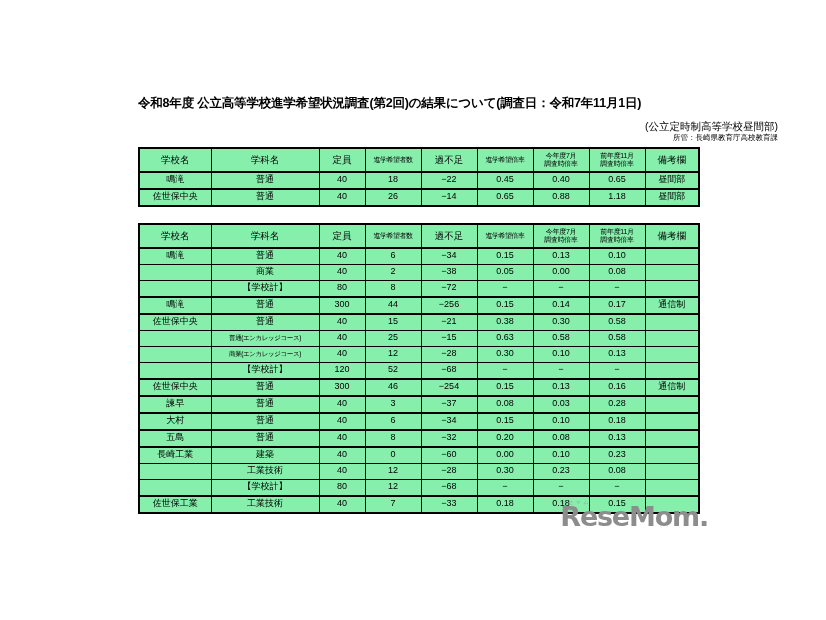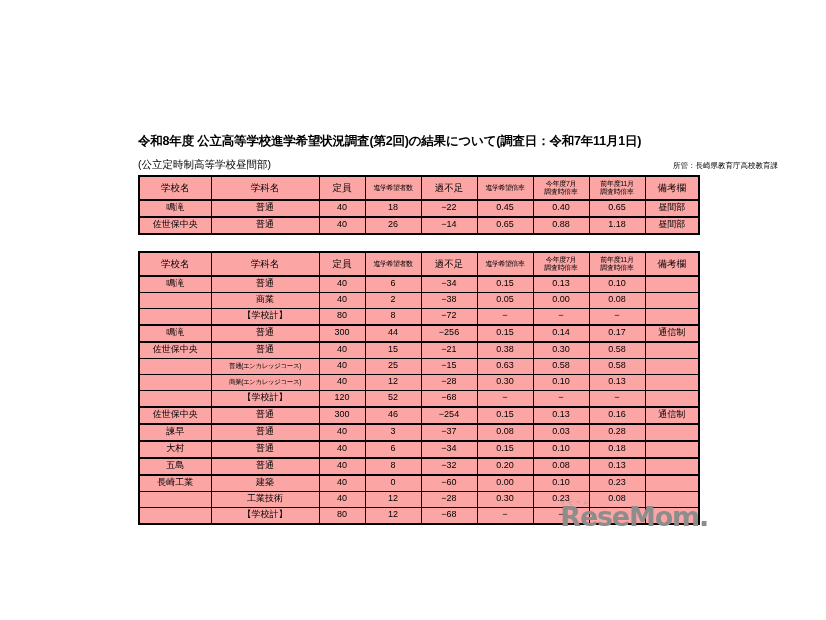--- a/index.html
+++ b/index.html
@@ -22,55 +22,55 @@
     width: 826px;
     height: 620px;
     background: #ffffff;
   }
 
   .content {
     position: absolute;
     left: 138px;
     top: 96px;
     width: 640px;
-    margin-top: 38px;
   }
 
   .doc-title {
     font-size: 12.5px;
     font-weight: bold;
     letter-spacing: -0.2px;
     white-space: nowrap;
     margin: 0 0 9px 0;
     line-height: 1.2;
   }
 
   .section-head {
     display: flex;
     align-items: flex-end;
     justify-content: space-between;
     margin-bottom: 4px;
+    flex-direction: column;
   }
   .section-label {
     font-size: 10.5px;
     line-height: 1.2;
     white-space: nowrap;
   }
   .jurisdiction {
     font-size: 7.5px;
     line-height: 1.2;
     white-space: nowrap;
     padding-bottom: 1px;
   }
 
   table.grid {
     border-collapse: collapse;
     width: 560px;
     table-layout: fixed;
-    background: #fca5a5;
+    background: #86efac;
   }
   table.grid td, table.grid th {
     border: 1px solid #000;
     text-align: center;
     vertical-align: middle;
     font-weight: normal;
     padding: 0;
     height: 15px;
     font-size: 9px;
     line-height: 1.05;
@@ -405,20 +405,31 @@
             <td class="school"></td>
             <td class="dept">【学校計】</td>
             <td class="num">80</td>
             <td class="num">12</td>
             <td class="num">−68</td>
             <td class="num">−</td>
             <td class="num">−</td>
             <td class="num">−</td>
             <td class="remark"></td>
           </tr>
+          <tr class="group-start">
+            <td class="school">佐世保工業</td>
+            <td class="dept">工業技術</td>
+            <td class="num">40</td>
+            <td class="num">7</td>
+            <td class="num">−33</td>
+            <td class="num">0.18</td>
+            <td class="num">0.18</td>
+            <td class="num">0.15</td>
+            <td class="remark"></td>
+          </tr>
         </tbody>
     </table>
 
   </div>
 
   <div class="logo">
     <div class="logo-kana">リセマム</div>
     <div class="logo-word">ReseMom.</div>
   </div>
 

